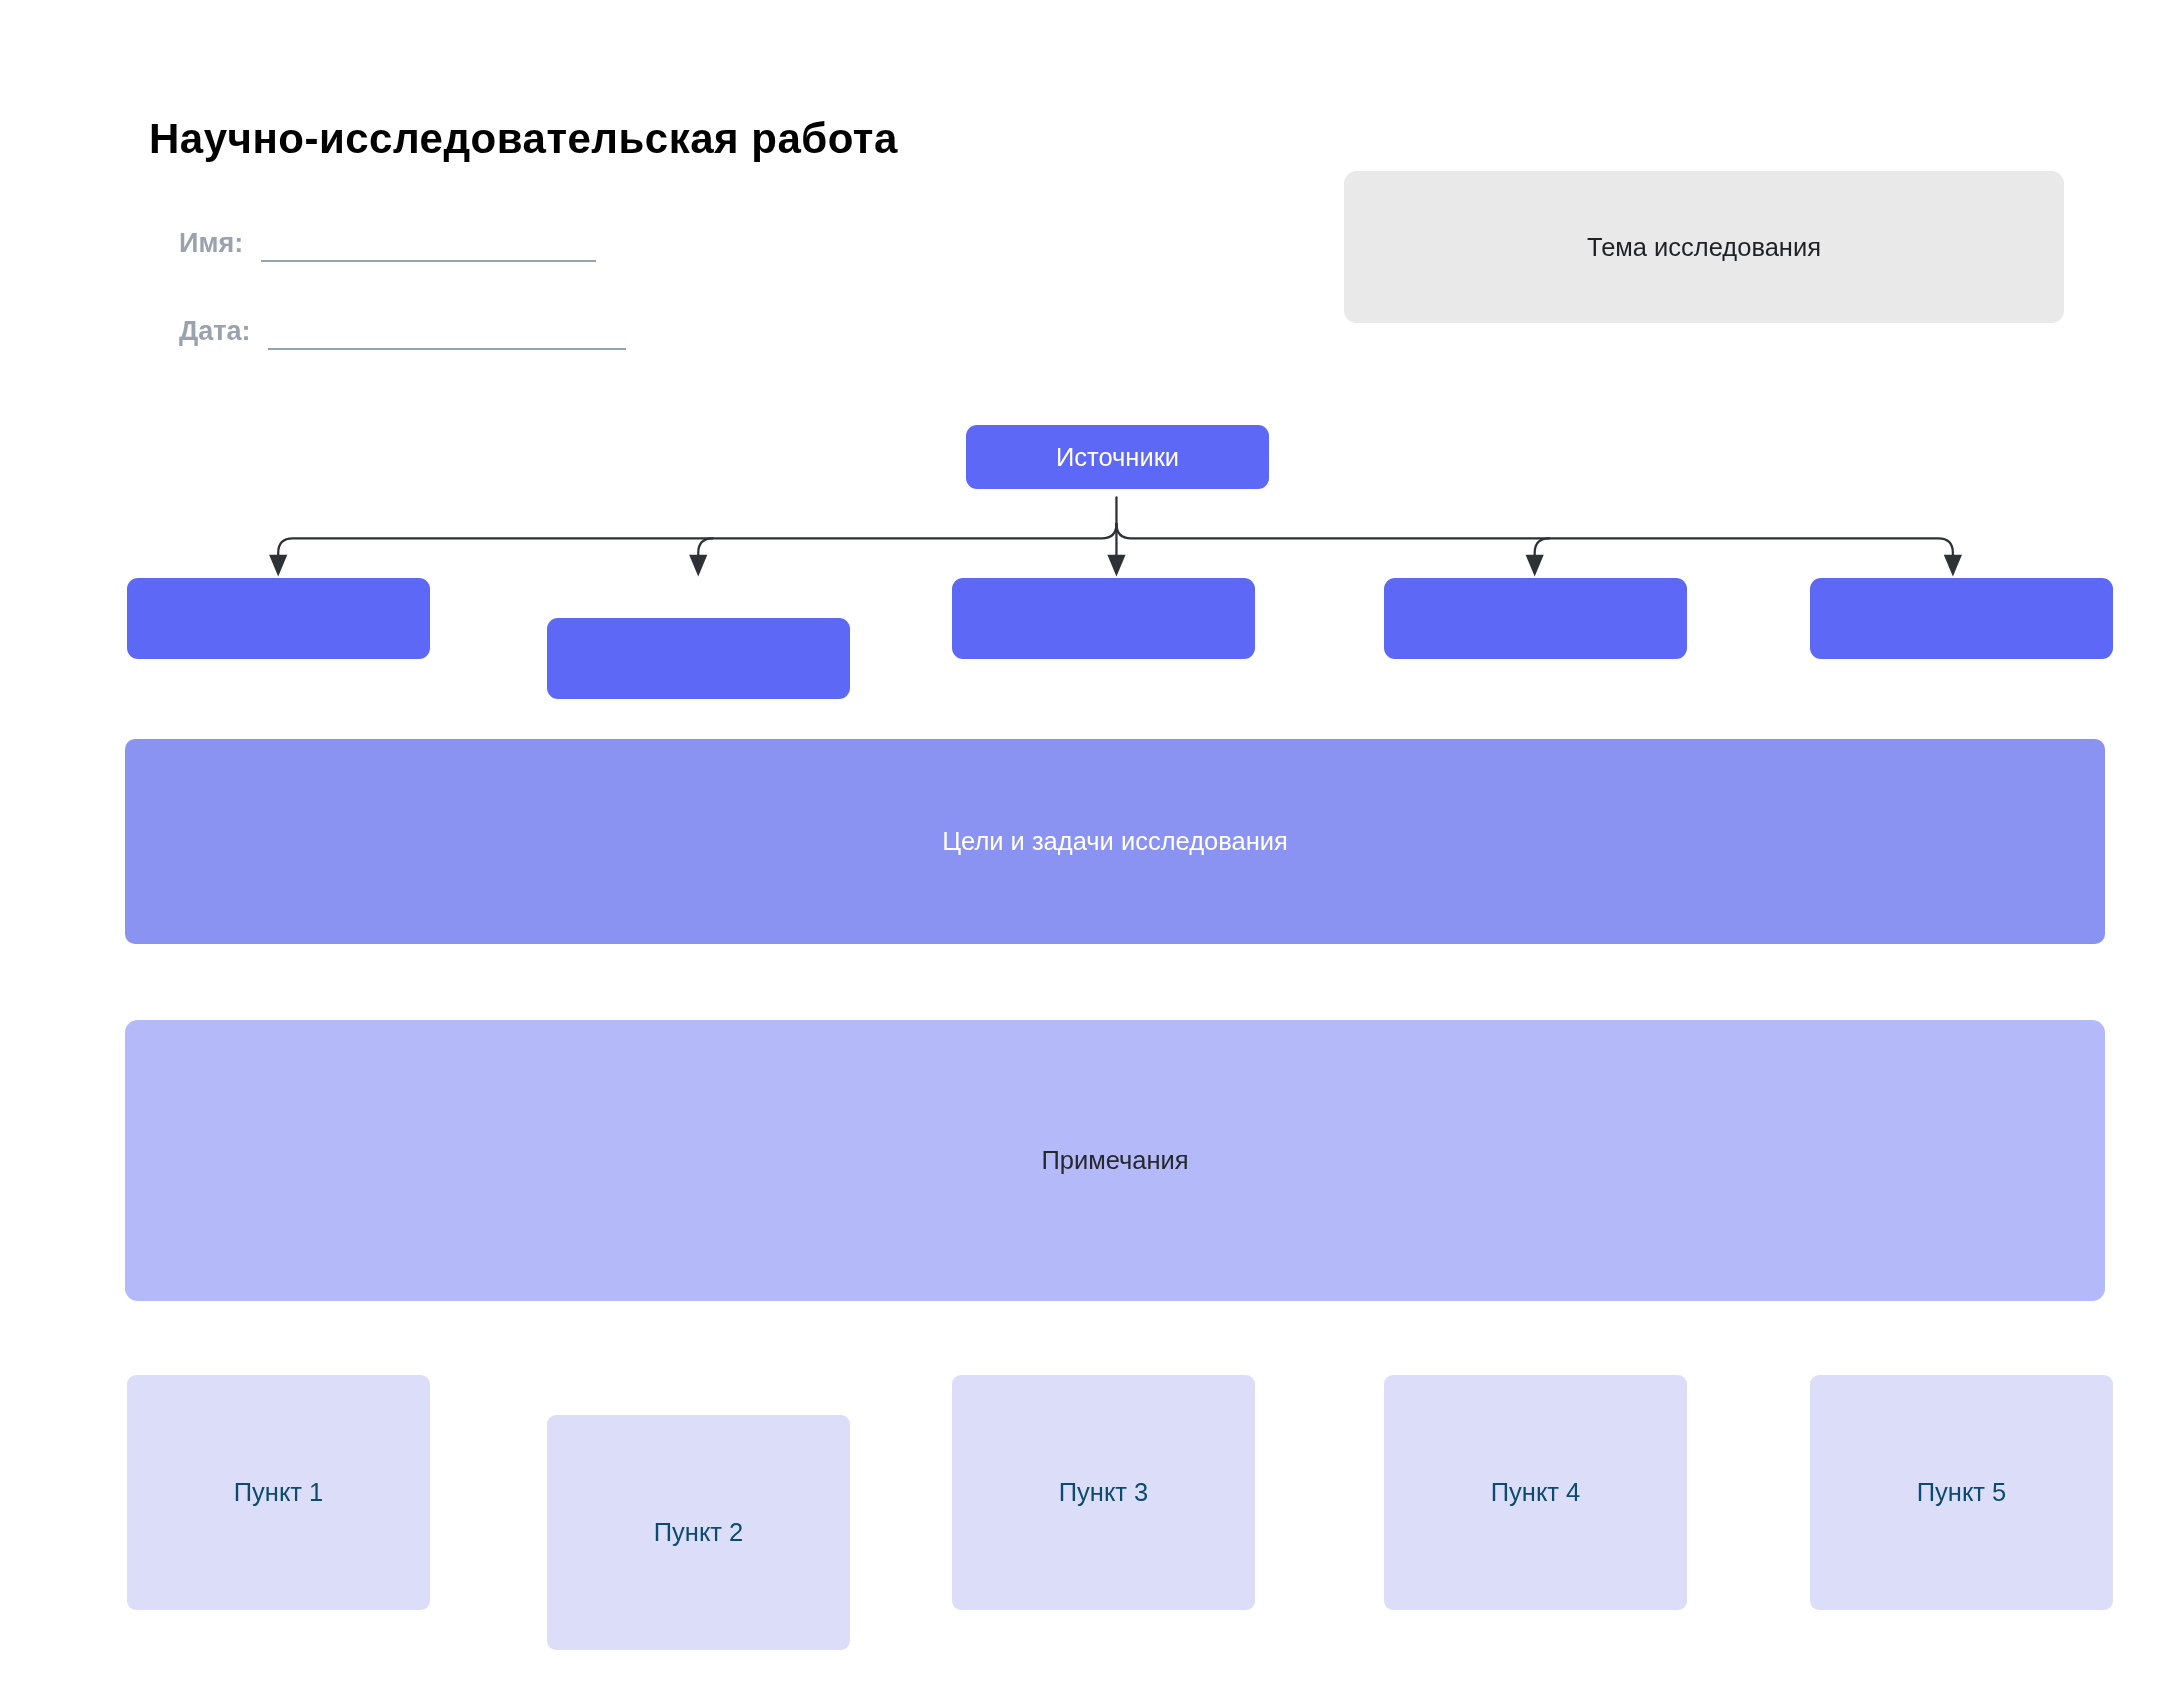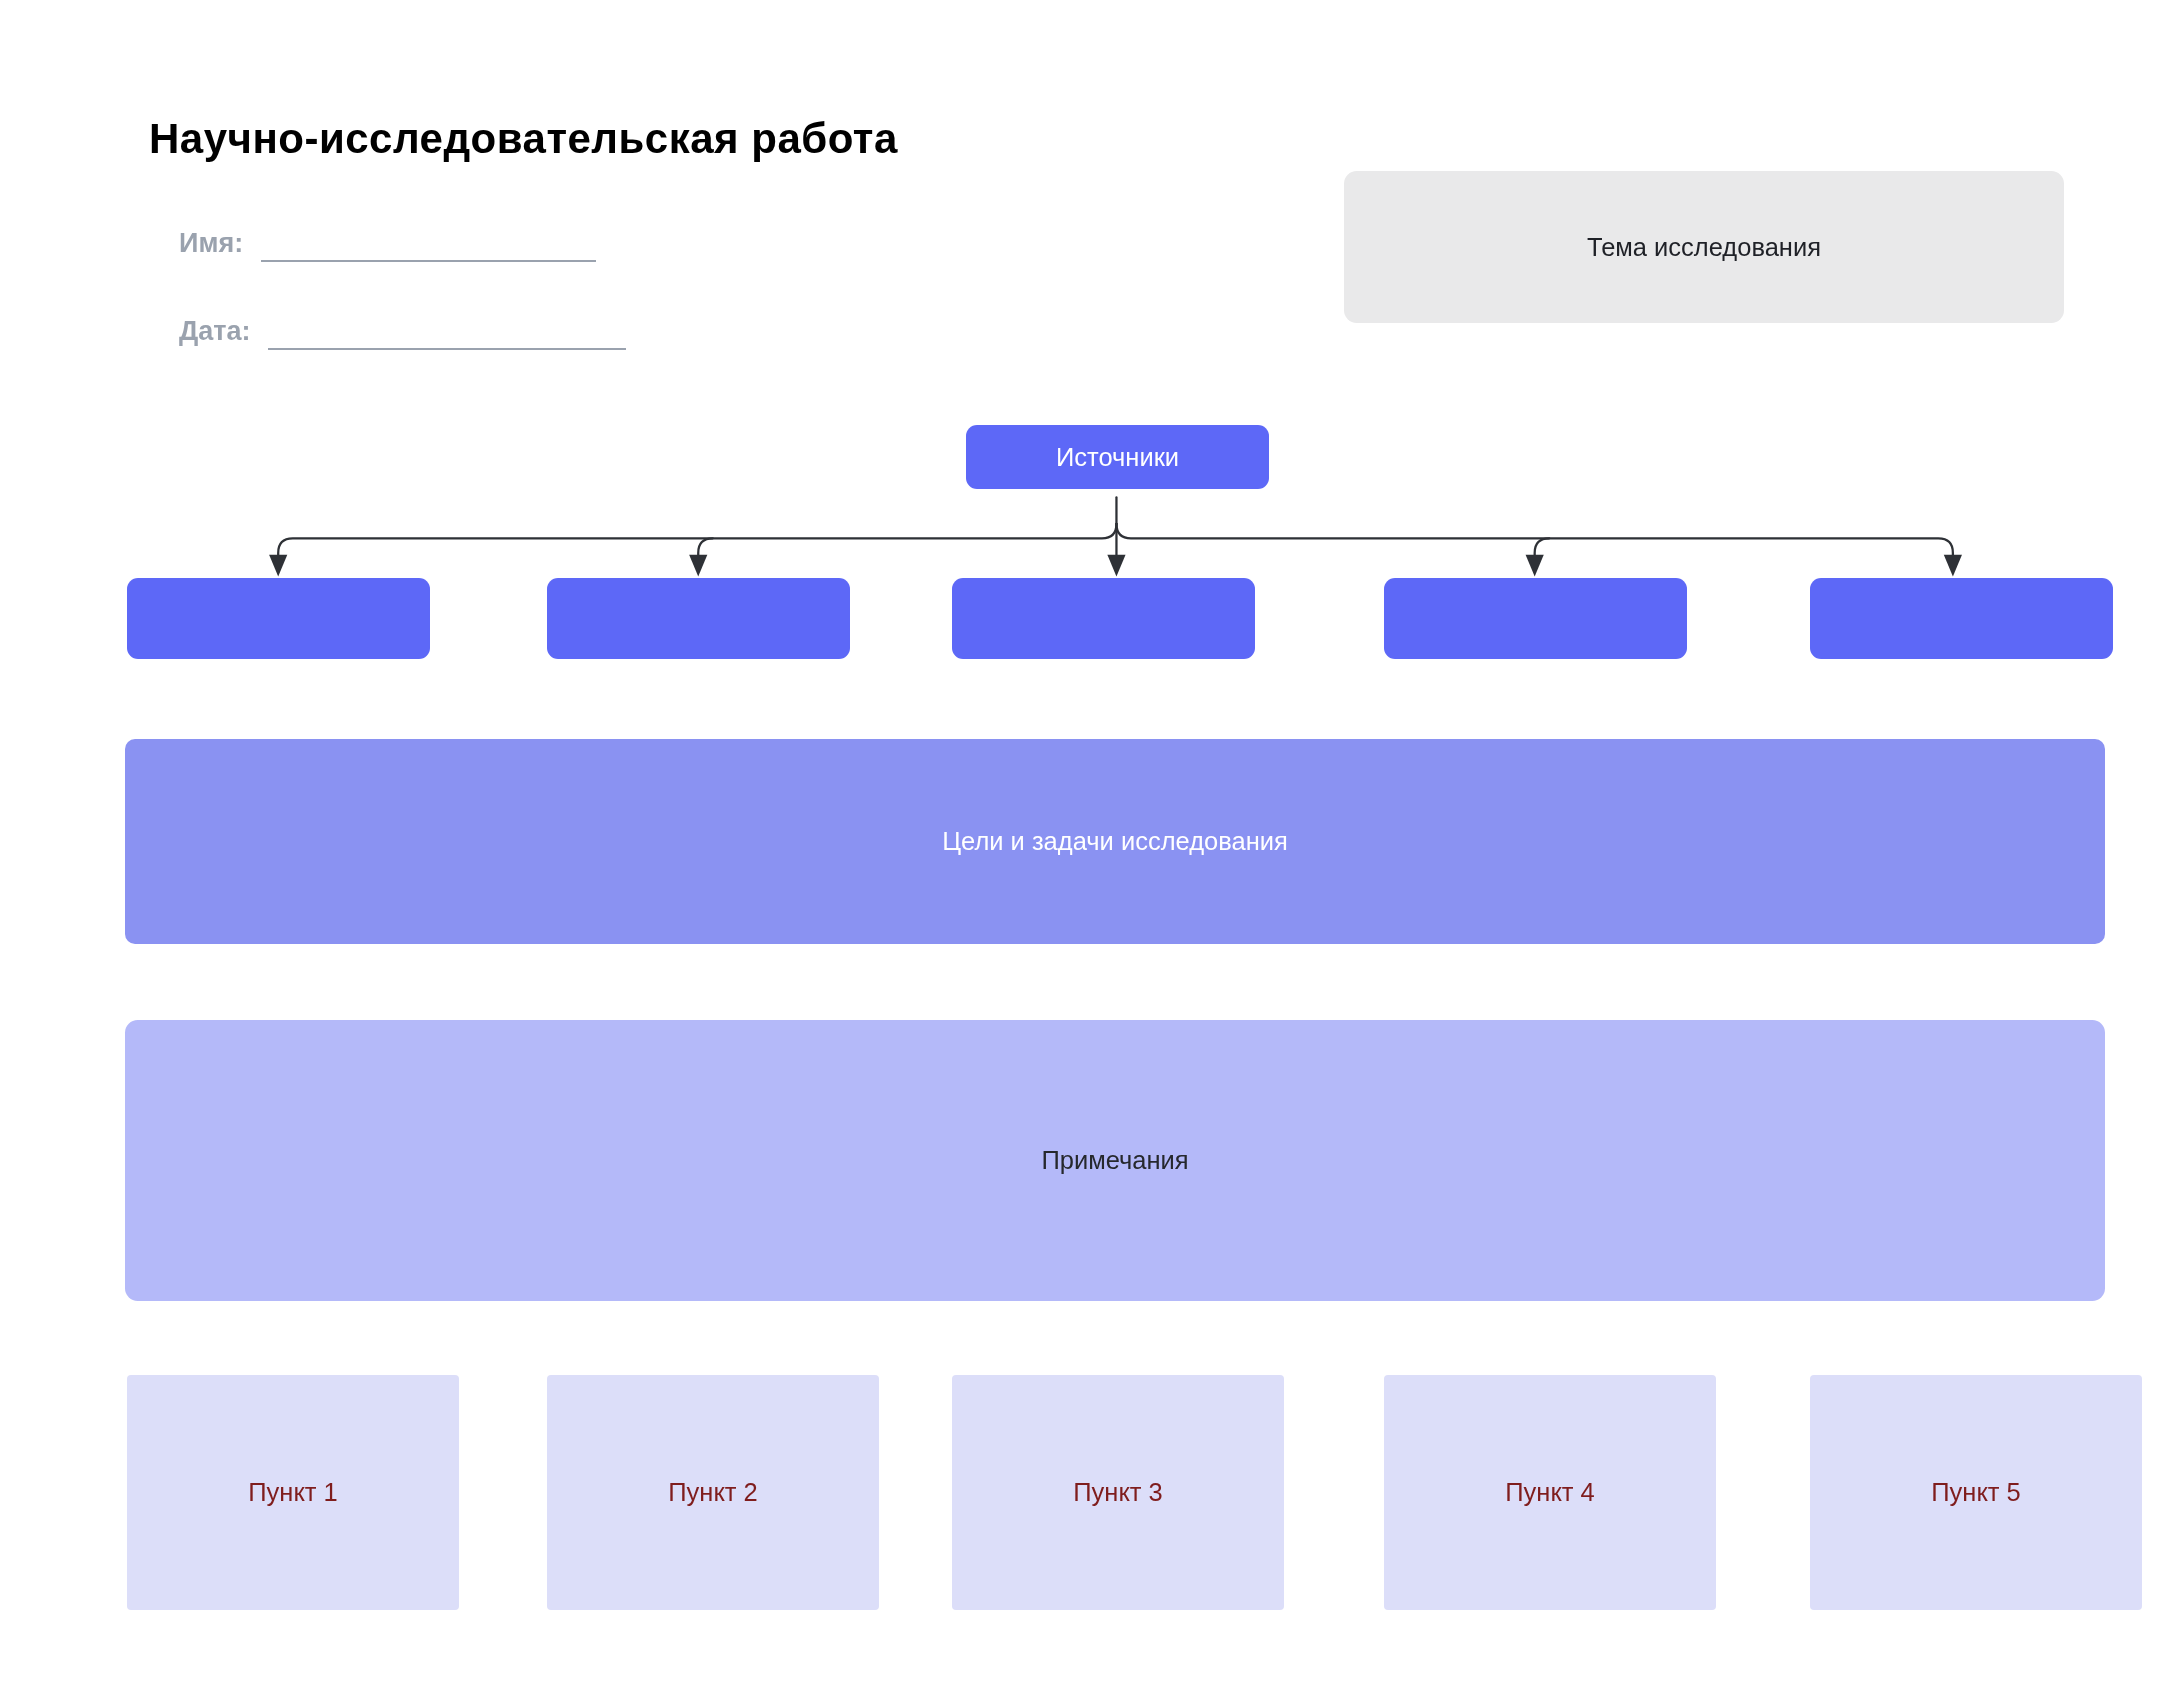--- a/index.html
+++ b/index.html
@@ -100,32 +100,32 @@
     left: 125px; top: 1020px;
     width: 1980px; height: 281px;
     background: #b4b9f9;
     border-radius: 12.7px;
     color: #26282d;
     font-size: 25.5px;
   }
   .item-box {
     position: absolute;
     top: 1375px;
-    width: 332px;
+    width: 303px;
     height: 235px;
     background: #dcdef9;
-    border-radius: 4px;
+    border-radius: 9px;
     display: flex;
     align-items: center;
     justify-content: center;
-    color: #7f1d1d;
+    color: #0c4a6e;
     font-size: 25.5px;
   }
   .pos1 { left: 127px; }
-  .pos2 { left: 547px; }
+  .pos2 { left: 547px; margin-top: 40px; }
   .pos3 { left: 952px; }
   .pos4 { left: 1384px; }
   .pos5 { left: 1810px; }
 </style>
 </head>
 <body>
 
 <div class="page">
 
   <h1 class="title">Научно-исследовательская работа</h1>

